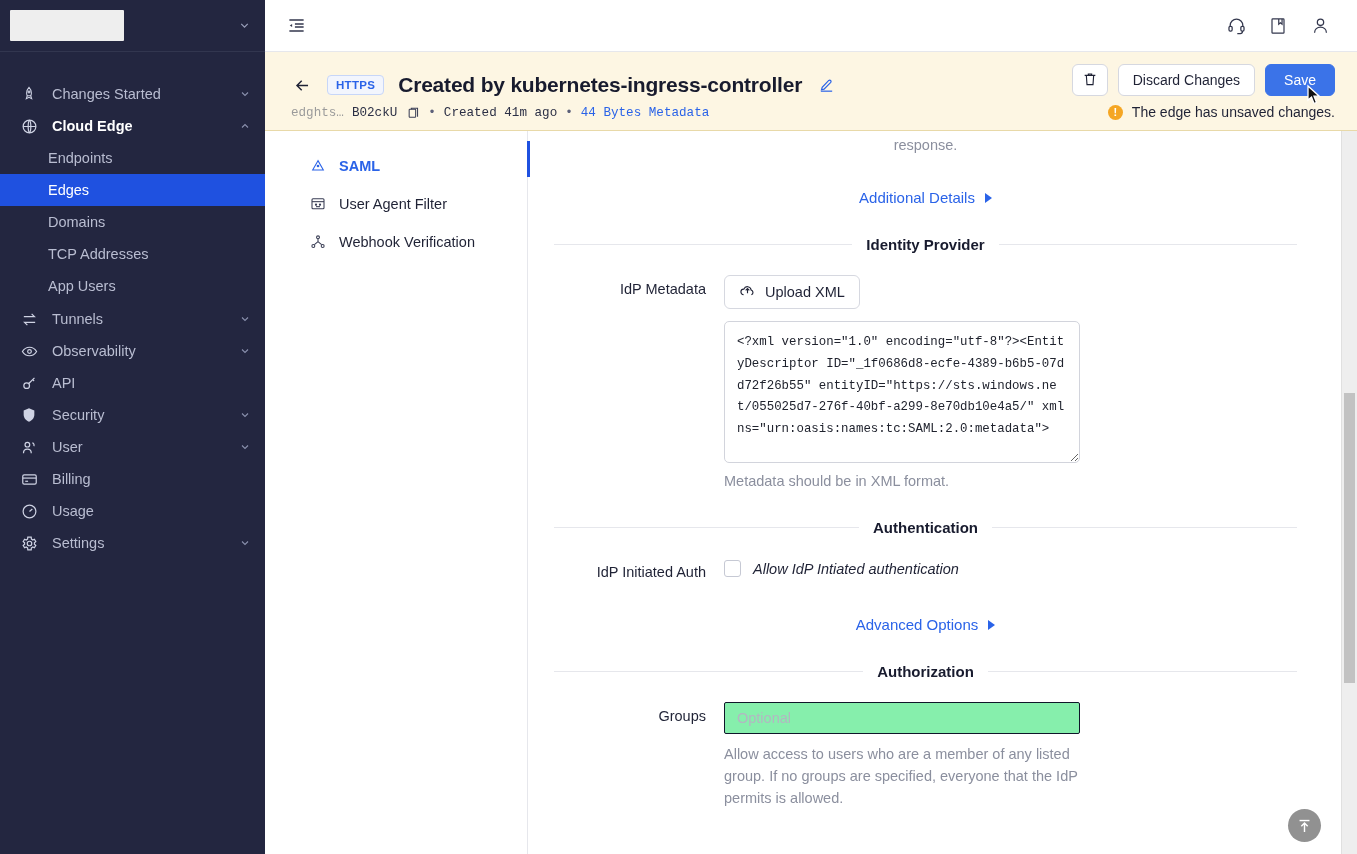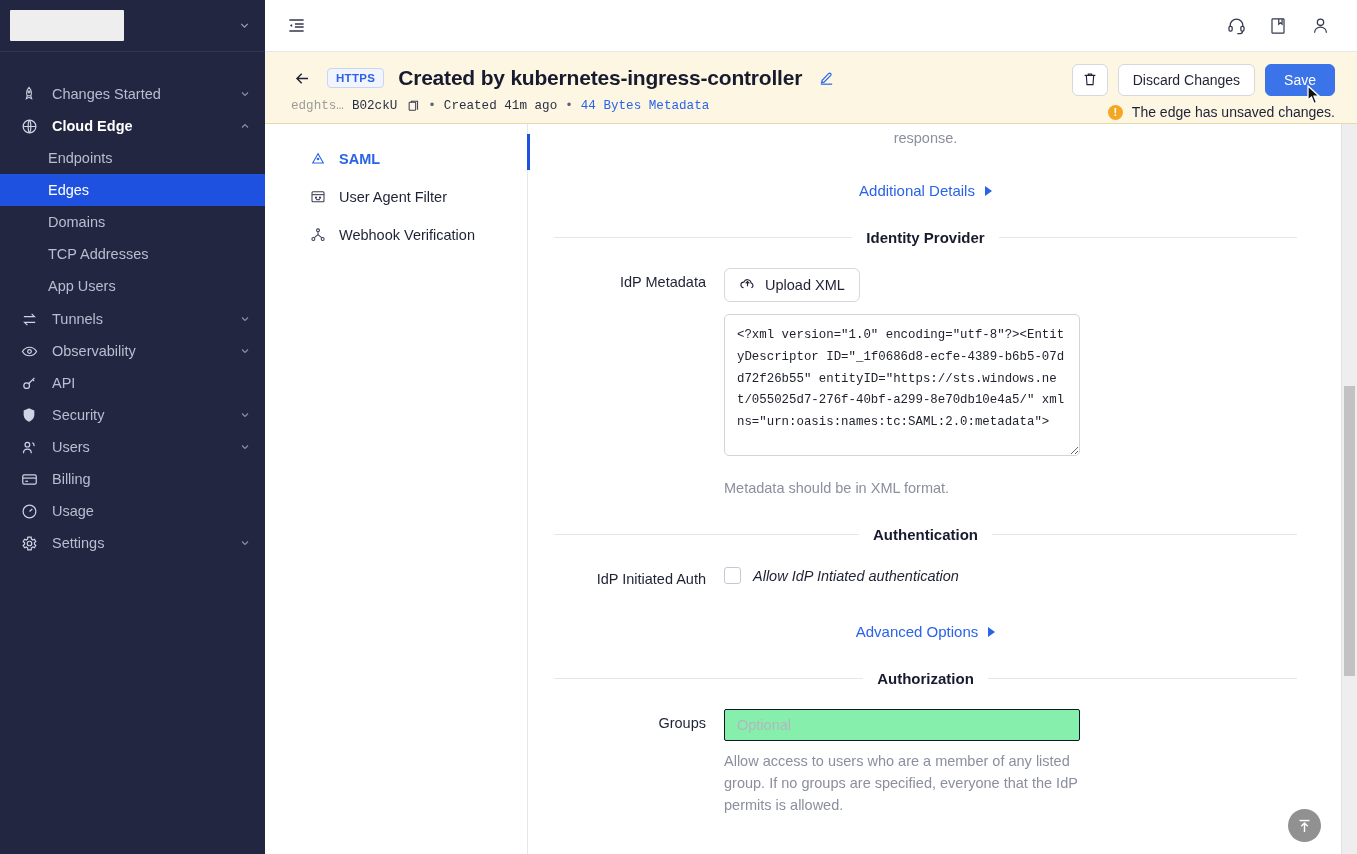--- a/index.html
+++ b/index.html
@@ -71,21 +71,21 @@
   .topbar .tb-ico {
     width: 30px; height: 30px; margin-left: 12px;
     display: flex; align-items: center; justify-content: center;
     color: #33374d; cursor: pointer;
   }
 
   
   .pagehead {
     background: #fdf6e3;
     border-bottom: 1px solid #e8d9a8;
-    padding: 14px 22px 10px 26px;
+    padding: 21px 22px 10px 26px;
     flex: 0 0 auto;
     position: relative;
   }
   .ph-row1 { display: flex; align-items: center; gap: 14px; }
   .back-arrow { width: 22px; height: 22px; display: flex; align-items: center; justify-content: center; cursor: pointer; color: #1f2235; }
   .https-badge {
     font-size: 11.5px; font-weight: bold; letter-spacing: .3px;
     color: #2a63e8; background: #f2f5fd;
     border: 1px solid #c7d6f8; border-radius: 4px;
     padding: 3px 8px;
@@ -177,21 +177,21 @@
   }
   .xml-box {
     margin-top: 12px; width: 356px; height: 142px;
     border: 1px solid #d2d4dc; border-radius: 5px;
     background: #ffffff; padding: 10px 12px;
     font-family: "Liberation Mono", monospace;
     font-size: 12.4px; line-height: 21.8px; color: #20232e;
     white-space: pre-wrap; word-break: break-all;
     overflow: hidden; resize: both; position: relative;
   }
-  .helper { margin-top: 24px; font-size: 14.5px; color: #8b8f9e; }
+  .helper { margin-top: 10px; font-size: 14.5px; color: #8b8f9e; }
 
   .cb-row { display: flex; align-items: center; gap: 12px; padding-top: 2px; font-style: italic; }
   .checkbox {
     width: 17px; height: 17px; border: 1px solid #c6c9d4; border-radius: 3px;
     background: #ffffff; cursor: pointer; flex: 0 0 17px;
   }
   .cb-label { font-size: 14.5px; color: #1f2235; }
   .desc { margin-top: 9px; font-size: 14.5px; line-height: 22px; color: #8b8f9e; max-width: 360px; }
 
   .text-input {
@@ -341,21 +341,21 @@
       </div>
 
       <div class="nav-item">
         <span class="ico">
           <svg width="17" height="17" viewBox="0 0 24 24" fill="none" stroke="currentColor" stroke-width="1.7">
               <circle cx="9" cy="8" r="3.3"></circle>
               <path d="M3.5 20c0-3.3 2.5-5.6 5.5-5.6s5.5 2.3 5.5 5.6"></path>
               <path d="M16 5.5c2 .5 3.2 2.8 2 4.6"></path>
             </svg>
         </span>
-        <span>Users</span>
+        <span>User</span>
         <span class="chev">
             <svg width="12" height="12" viewBox="0 0 24 24" fill="none" stroke="currentColor" stroke-width="2.2">
               <path d="M6 9l6 6 6-6"></path>
             </svg>
           </span>
       </div>
 
       <div class="nav-item">
         <span class="ico">
           <svg width="17" height="17" viewBox="0 0 24 24" fill="none" stroke="currentColor" stroke-width="1.7">

